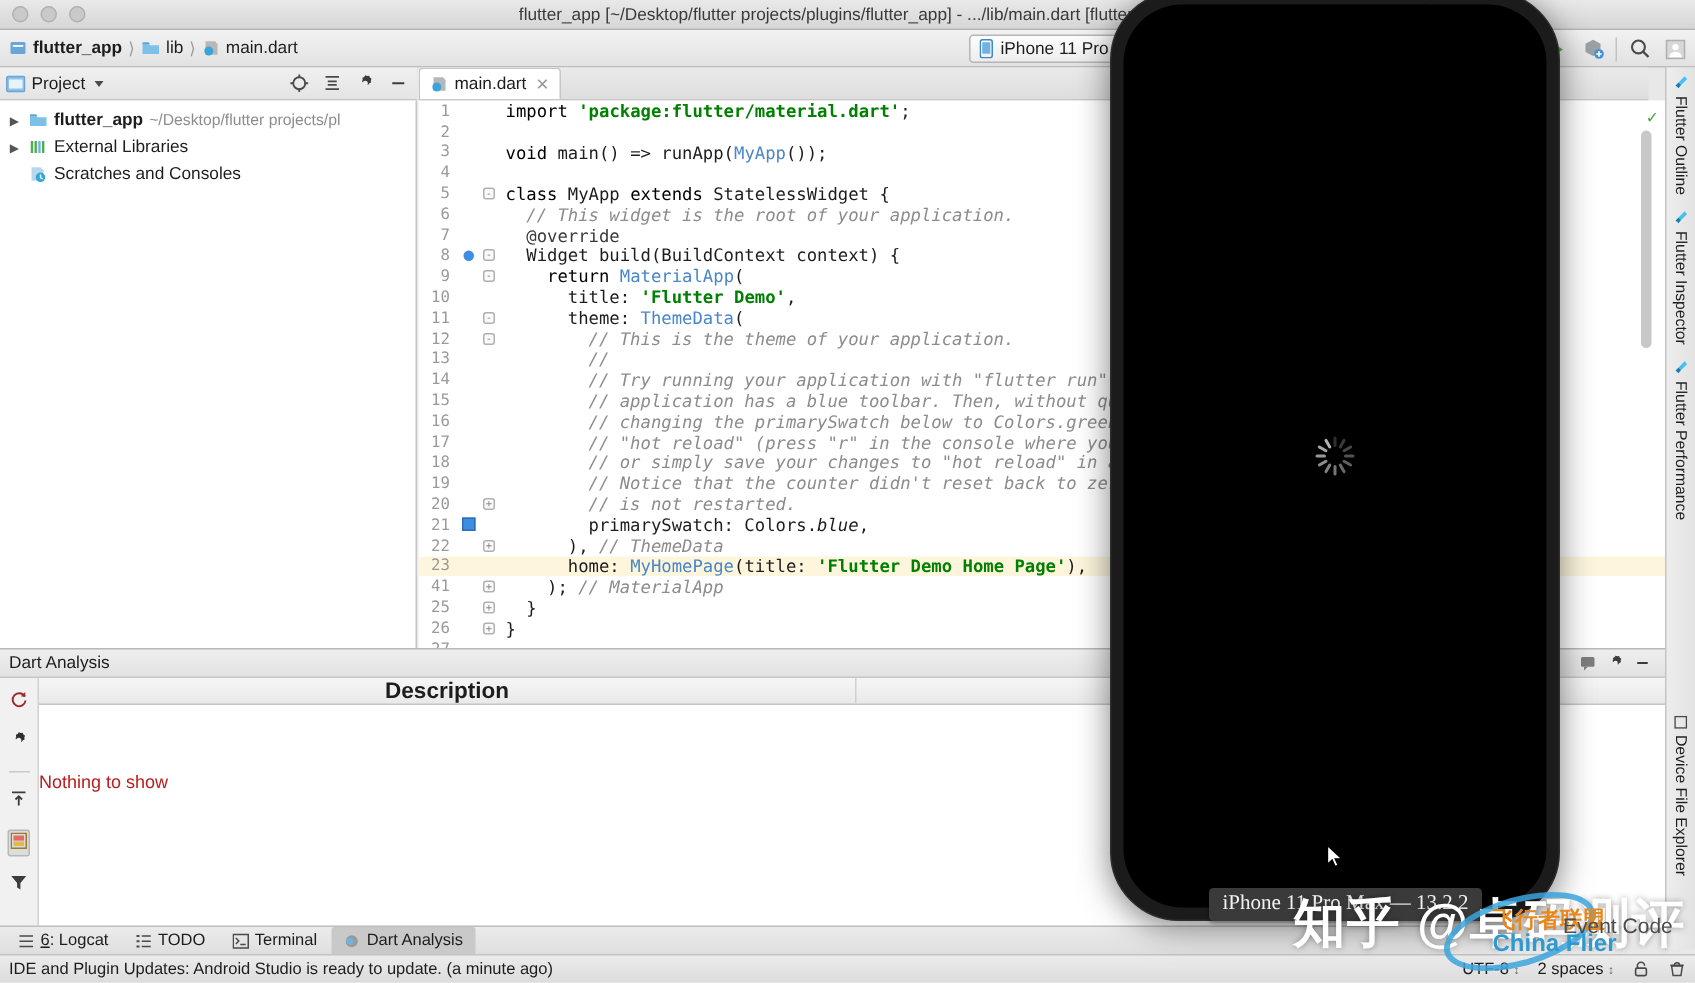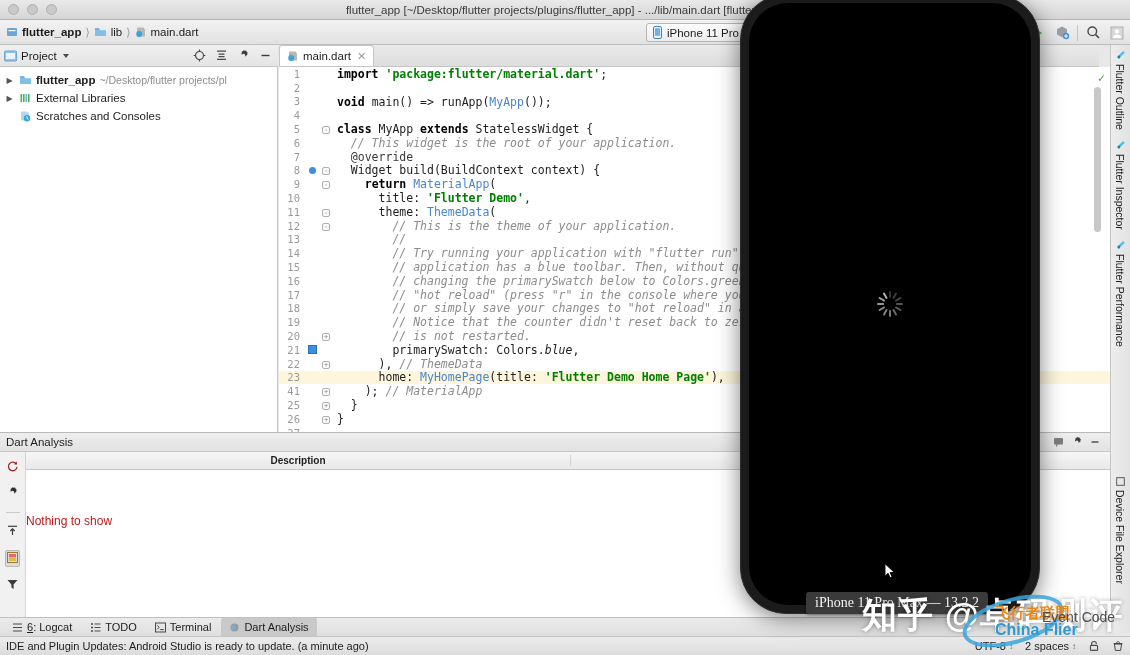--- a/index.html
+++ b/index.html
@@ -91,21 +91,21 @@
     position: absolute; left: 279px; top: 67px; width: 831px; height: 365px;
     background: #fff; overflow: hidden;
     font-family: "DejaVu Sans Mono", monospace; font-size: 11.5px;
   }
   .code-row { display: flex; height: 13.8px; align-items: center; white-space: pre; }
   .code-row.hl { background: #fdf6dd; }
   .ln { width: 26px; text-align: right; color: #9a9a9a; font-size: 10.5px; padding-right: 5px; flex: none; }
   .gut1 { width: 14px; flex: none; text-align: center; }
   .gut2 { width: 14px; flex: none; text-align: center; color: #8a8a8a; font-size: 9px; }
   .codetext { flex: 1; padding-left: 4px; }
-  .kw { color: #000; font-weight: bold; text-align: center; }
+  .kw { color: #000; font-weight: normal; text-align: center; }
   .str { color: #008000; font-weight: bold; }
   .cmt { color: #8c8c8c; font-style: italic; }
   .cls { color: #4a86c8; }
   .fld { color: #3a3a3a; }
   .itl { font-style: italic; }
   .bp { display:inline-block; width:9px; height:9px; background:#3d8ee0; border:1px solid #2c6fb5; }
   .gdot { display:inline-block; width:7px; height:7px; border-radius:50%; background:#3d8ee0; }
   .fold { display:inline-block; width:8px; height:8px; border:1px solid #b0b0b0; border-radius:2px; color:#888; font-size:7px; line-height:7px; background:#fafafa;}
   .ed-scroll {
     position: absolute; right: 9px; top: 20px; width: 7px; height: 145px;
@@ -137,21 +137,21 @@
   .dap-gutter {
     position: absolute; left: 0; top: 452px; width: 26px; height: 165px;
     background: #f1f1f1; border-right: 1px solid #d2d2d2;
     display: flex; flex-direction: column; align-items: center; padding-top: 8px; gap: 11px;
   }
   .dap-cols {
     position: absolute; left: 26px; top: 452px; width: 1084px; height: 18px;
     background: linear-gradient(#f6f6f6,#e9e9e9);
     border-bottom: 1px solid #c6c6c6;
     display: flex; align-items: center;
-    font-size: 10px; font-weight: bold;
+    font-size: 15px; font-weight: bold;
   }
   .col-desc { width: 545px; text-align: center; border-right: 1px solid #d0d0d0; }
   .dap-body {
     position: absolute; left: 26px; top: 470px; width: 1084px; height: 147px;
     background: #fff;
     display: flex; align-items: flex-start; justify-content: flex-start;
     padding-top: 44px;
     font-size: 12px; color: #b91c1c;
   }
 

